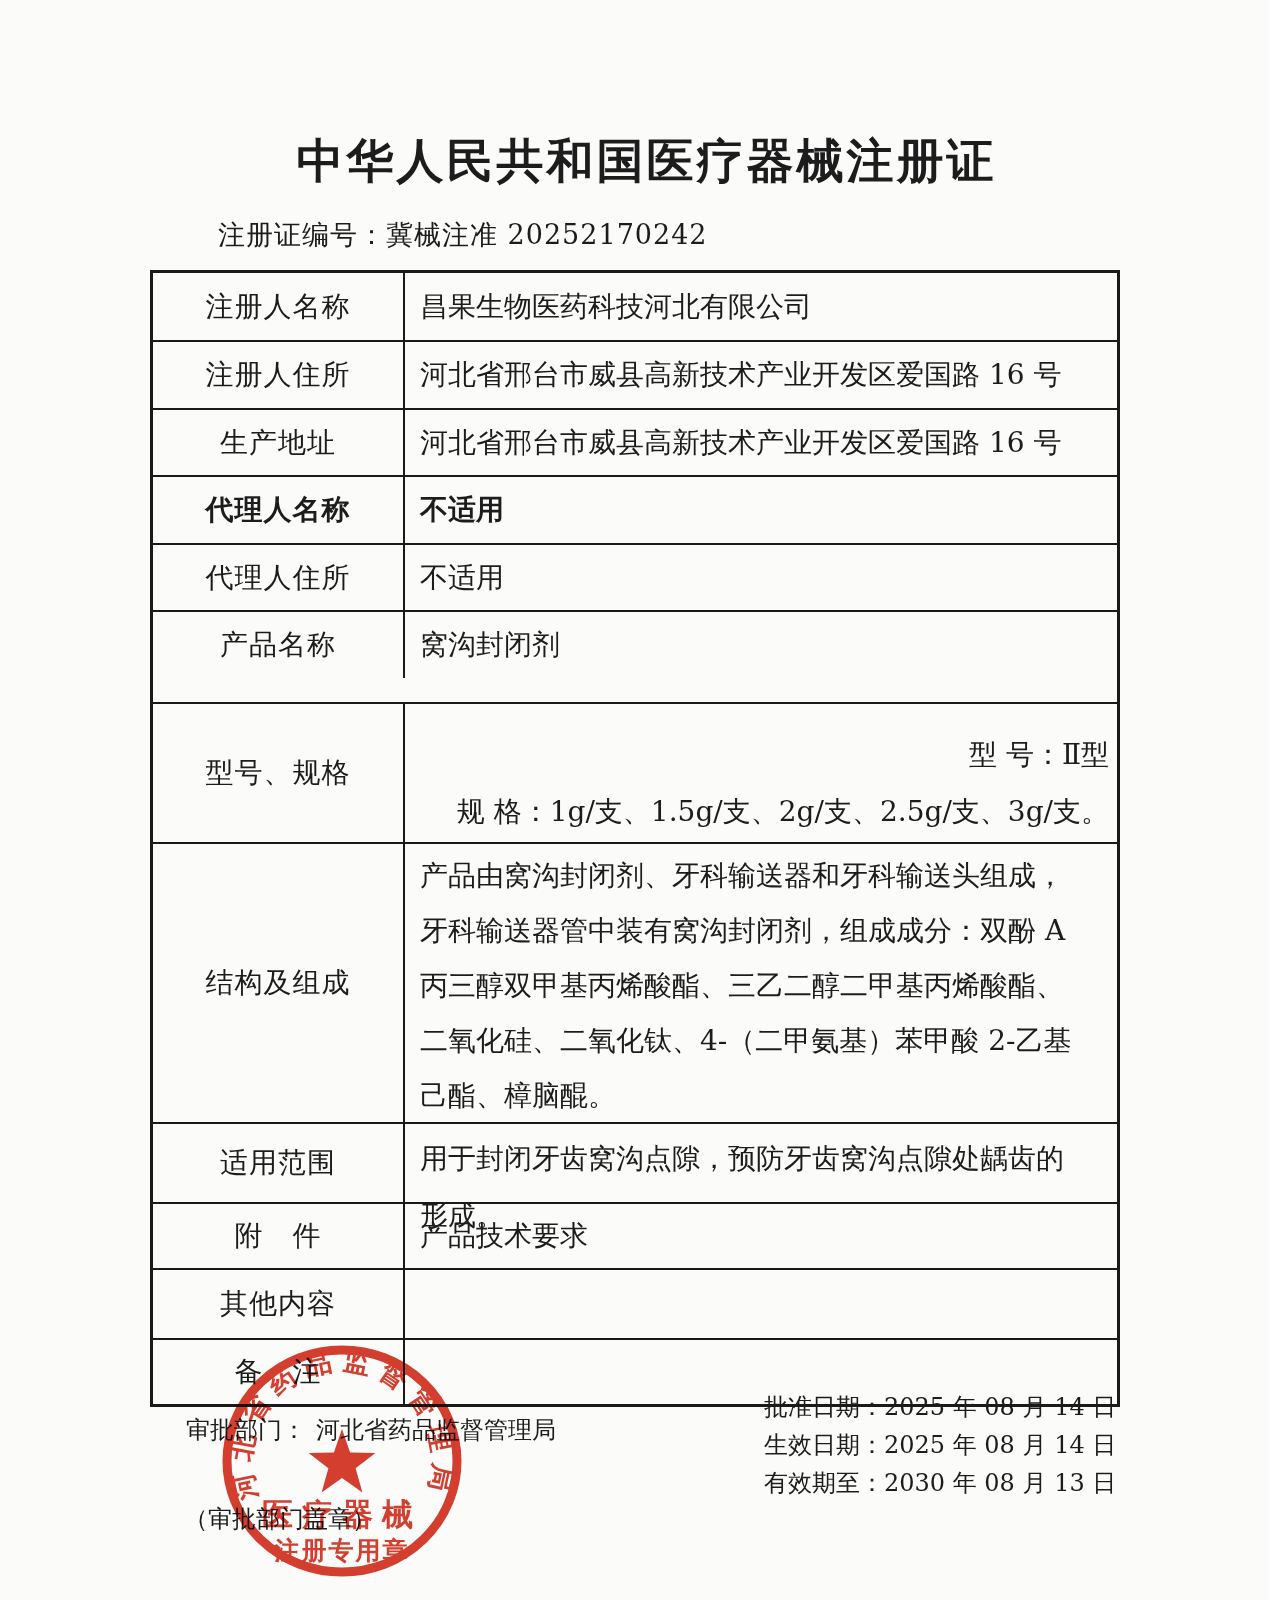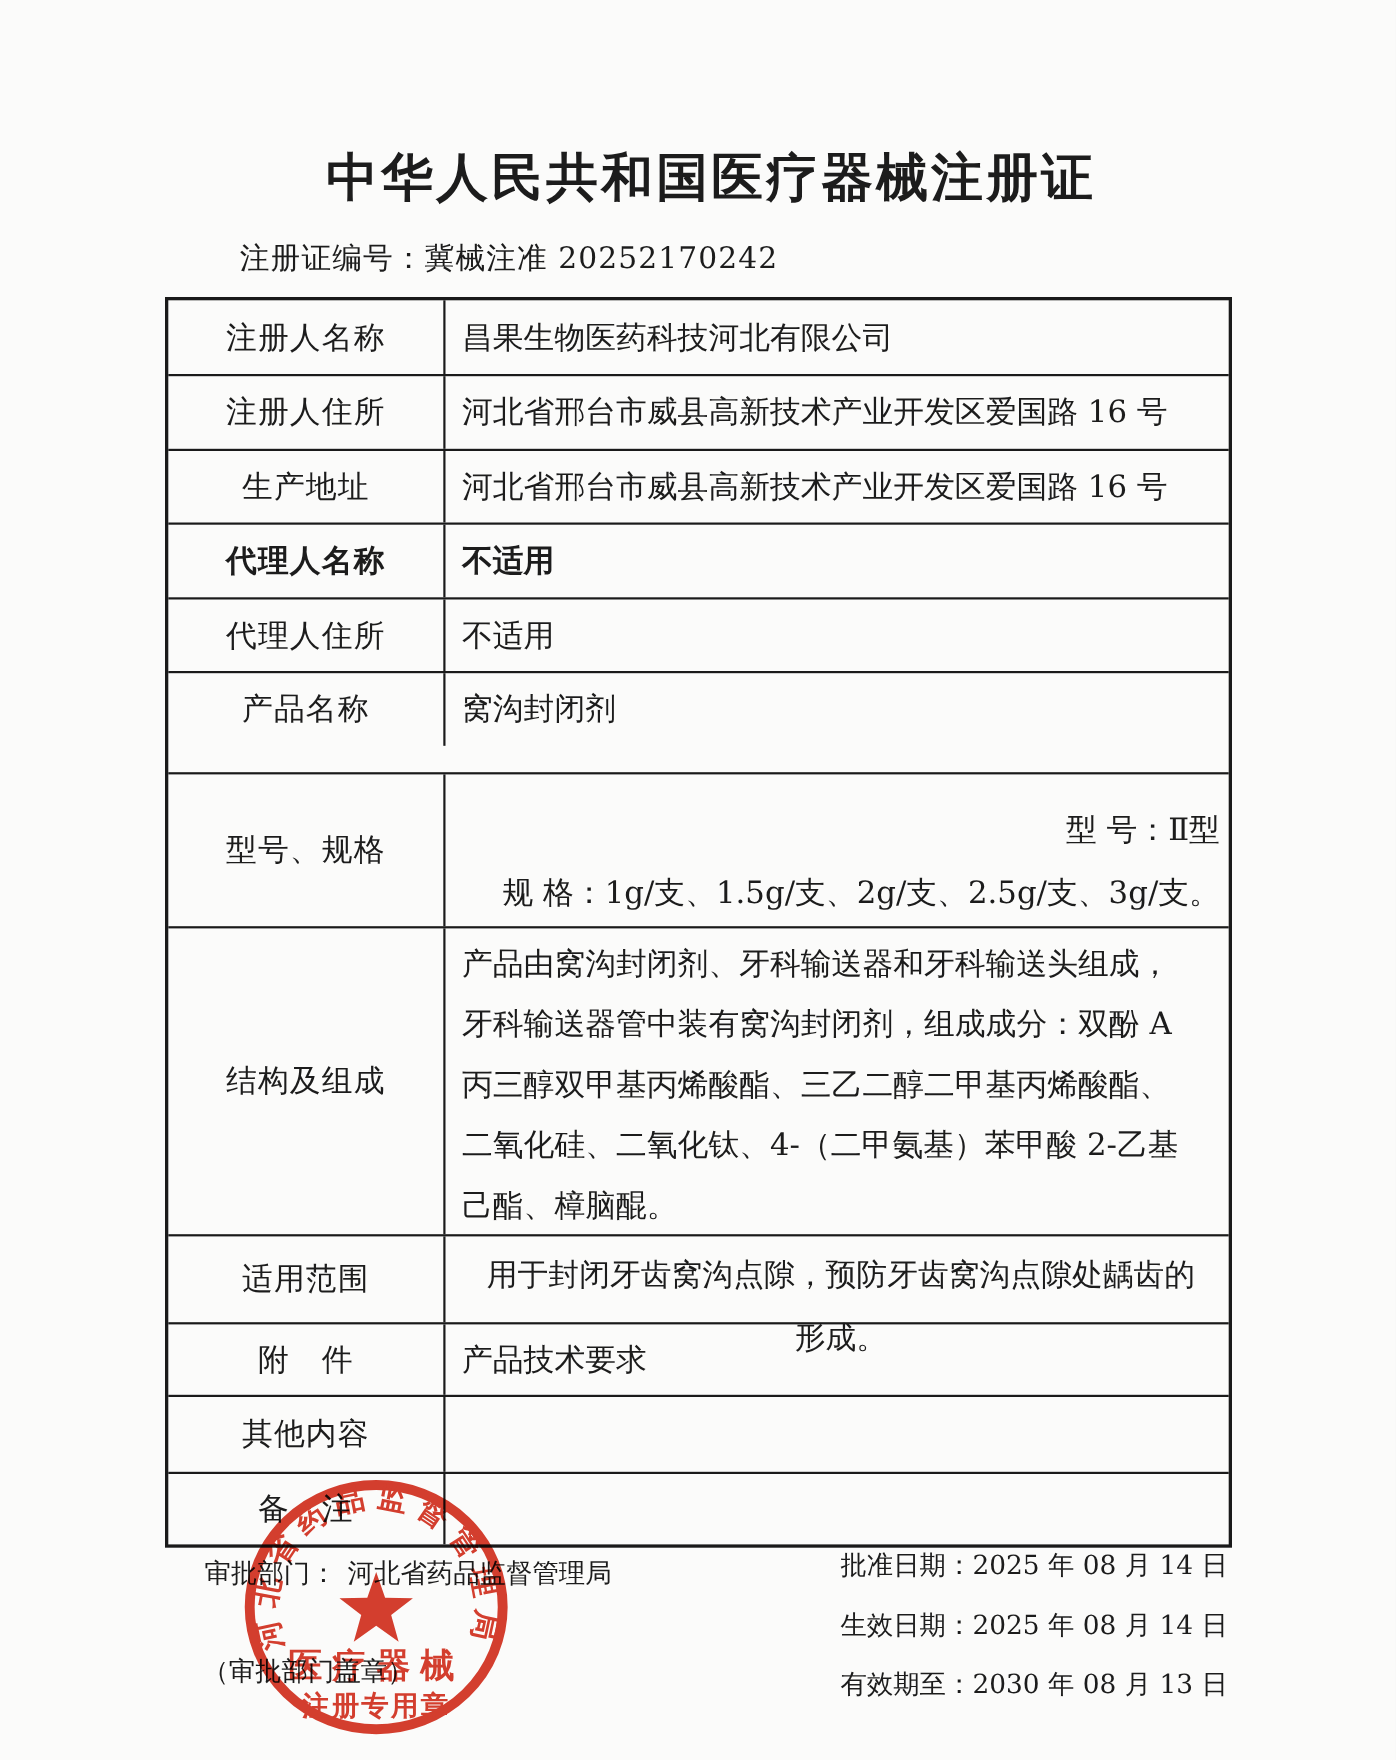--- a/index.html
+++ b/index.html
@@ -28,21 +28,21 @@
     display:flex; align-items:center; justify-content:center;
     font-size:28px; letter-spacing:1px; box-sizing:border-box; text-align:center;
   }
   .tvalue { flex:1; font-size:28px; padding-left:15px; padding-right:8px; box-sizing:border-box; }
   .tvalue.single { display:flex; align-items:center; }
   .tvalue .vline { white-space:nowrap; }
   .footer-approval { position:absolute; top:1414px; left:186px; font-size:24px; white-space:nowrap; }
   .footer-approval .dept { margin-left:10px; }
   .footer-sealnote { position:absolute; top:1503px; left:184px; font-size:24px; white-space:nowrap; }
   .footer-dates { position:absolute; top:1388px; left:764px; font-size:24px; }
-  .footer-dates .dline { line-height:38px; white-space:nowrap;margin-top:16px; }
+  .footer-dates .dline { line-height:38px; white-space:nowrap; }
   .stamp {
     position:absolute; top:1341px; left:216px; width:252px; height:240px;
     mix-blend-mode:multiply; opacity:0.93;
   }
   .stamp text { font-family:"DejaVu Serif","Liberation Serif",serif; font-weight:bold; }
 </style>
 </head>
 <body>
 
 <div class="page">
@@ -102,21 +102,21 @@
         <div class="tvalue multi" style="padding-top: 4px;">
           <div class="vline" style="line-height: 55px;">产品由窝沟封闭剂、牙科输送器和牙科输送头组成，</div>
           <div class="vline" style="line-height: 55px;">牙科输送器管中装有窝沟封闭剂，组成成分：双酚 A</div>
           <div class="vline" style="line-height: 55px;">丙三醇双甲基丙烯酸酯、三乙二醇二甲基丙烯酸酯、</div>
           <div class="vline" style="line-height: 55px;">二氧化硅、二氧化钛、4-（二甲氨基）苯甲酸 2-乙基</div>
           <div class="vline" style="line-height: 55px;">己酯、樟脑醌。</div>
         </div>
       </div>
       <div class="trow" style="height: 80px;">
         <div class="tlabel">适用范围</div>
-        <div class="tvalue multi" style="padding-top: 6px; text-align: center;">
+        <div class="tvalue multi" style="padding-top: 6px;">
           <div class="vline" style="line-height: 57px;">用于封闭牙齿窝沟点隙，预防牙齿窝沟点隙处龋齿的</div>
           <div class="vline" style="line-height: 57px;">形成。</div>
         </div>
       </div>
       <div class="trow" style="height: 66px;">
         <div class="tlabel">附　件</div>
         <div class="tvalue single">
           <span class="vline">产品技术要求</span>
         </div>
       </div>

